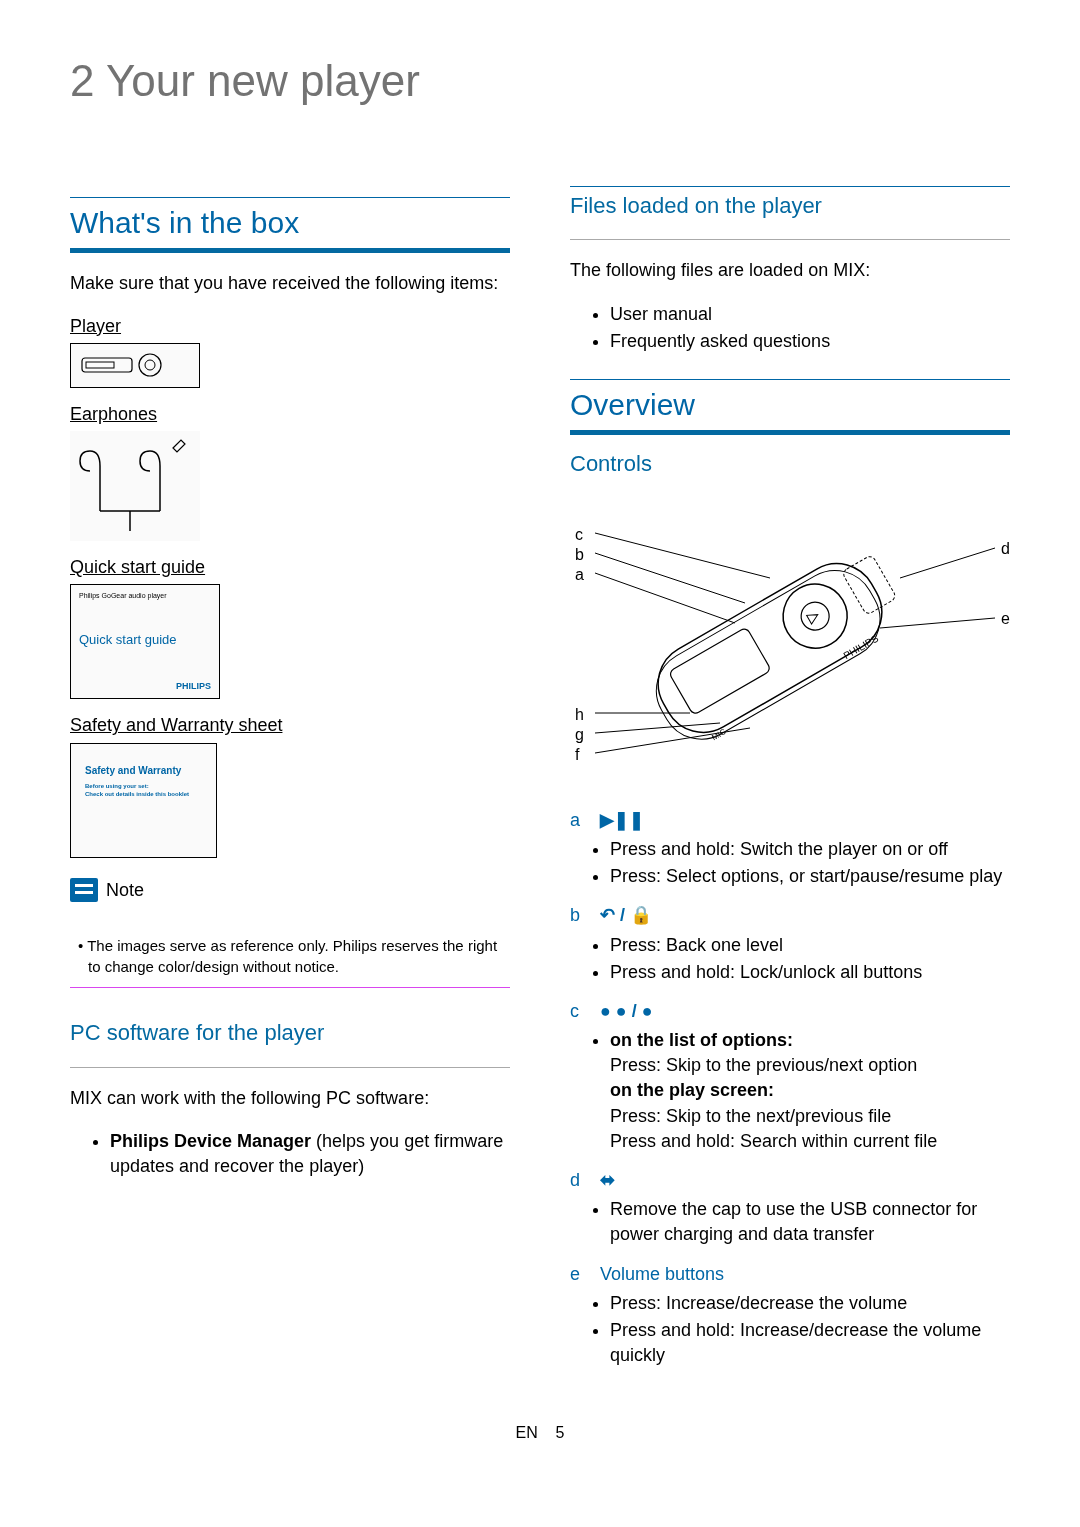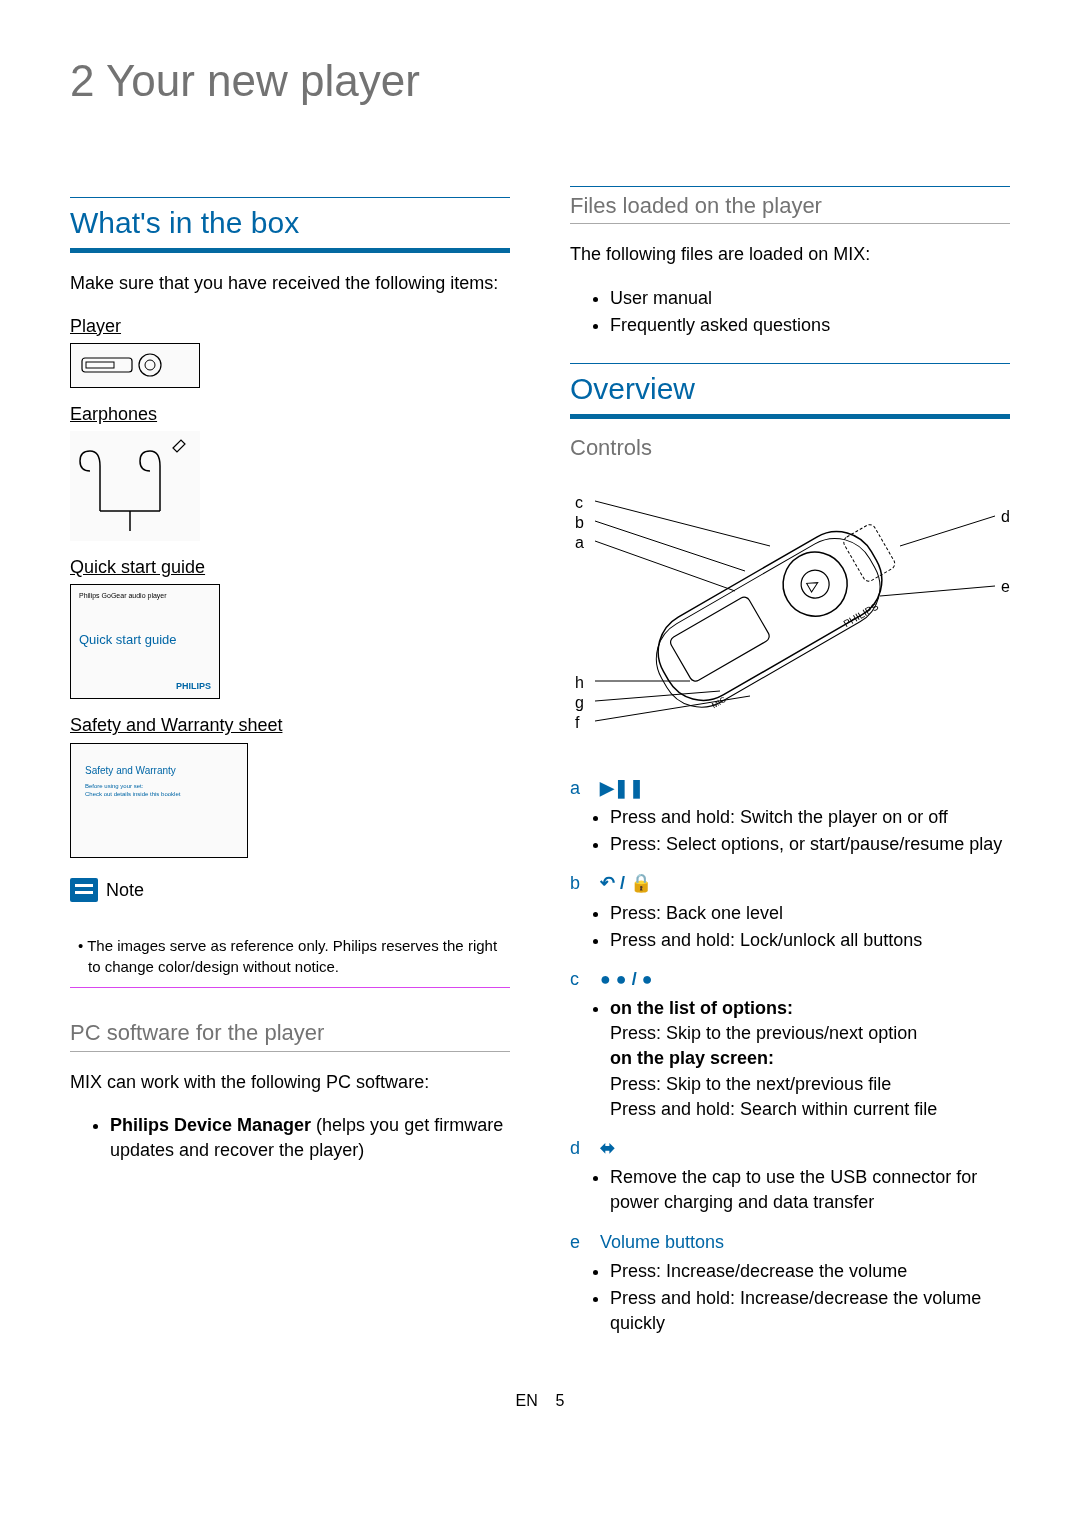--- a/index.html
+++ b/index.html
@@ -22,26 +22,26 @@
     color: #0066a6;
     font-size: 30px;
     font-weight: 400;
     margin: 25px 0 14px 0;
     border-top: 1.5px solid #0066a6;
     border-bottom: 5px solid #0369a1;
     padding-top: 4px;
     padding-bottom: 4px;
   }
   h3.sub {
-    color: #737373;
+    color: #0369a1;
     font-size: 22px;
     font-weight: 400;
     margin: 14px 0 10px 0;
     border-bottom: 1px solid #aaa;
-    padding-bottom: 2px;
+    padding-bottom: 18px;
   }
   .columns { display: flex; gap: 60px; }
   .col { flex: 1; }
   ul.bullets { margin: 4px 0 14px 0; padding-left: 40px; }
   ul.bullets li { margin: 2px 0; }
   .item-label { margin: 0 0 4px 0; text-decoration: underline; }
   .placeholder-img {
     border: 1.5px solid #000;
     background: #fafafa;
     margin-bottom: 14px;
@@ -129,21 +129,21 @@
     </div>
 
     <div class="item-label">Quick start guide</div>
     <div class="placeholder-img" style="width:150px;height:115px;flex-direction:column;align-items:flex-start;padding:6px 8px;justify-content:space-between;">
       <div style="color:#000;font-size:7px;">Philips GoGear audio player</div>
       <div style="color:#0066a6;font-size:13px;">Quick start guide</div>
       <div style="align-self:flex-end;color:#0066a6;font-size:9px;font-weight:bold;">PHILIPS</div>
     </div>
 
     <div class="item-label">Safety and Warranty sheet</div>
-    <div class="placeholder-img" style="width:178px;height:115px;flex-direction:column;align-items:flex-start;padding:20px 14px;justify-content:flex-start;gap:4px;">
+    <div class="placeholder-img" style="width:147px;height:115px;flex-direction:column;align-items:flex-start;padding:20px 14px;justify-content:flex-start;gap:4px;font-weight:bold;">
       <div style="color:#0066a6;font-size:10px;">Safety and Warranty</div>
       <div style="color:#0066a6;font-size:6px;white-space:pre-line;">Before using your set:
 Check out details inside this booklet</div>
     </div>
 
     <div class="note-box">
       <div class="note-header">
         <span class="note-icon"></span>
         <span>Note</span>
       </div>

